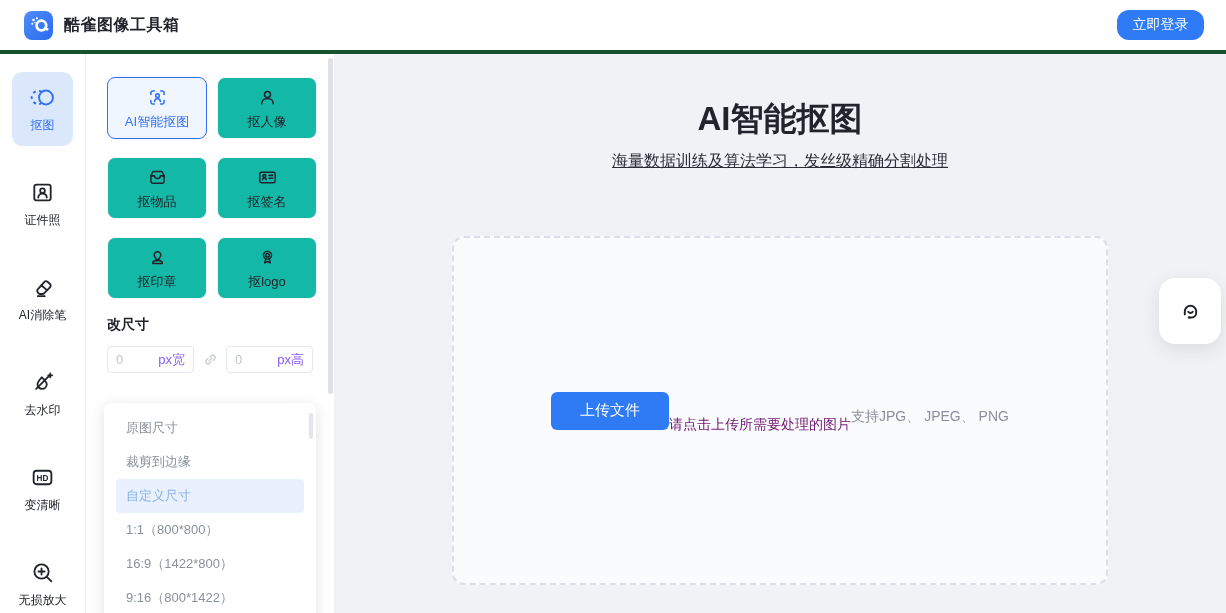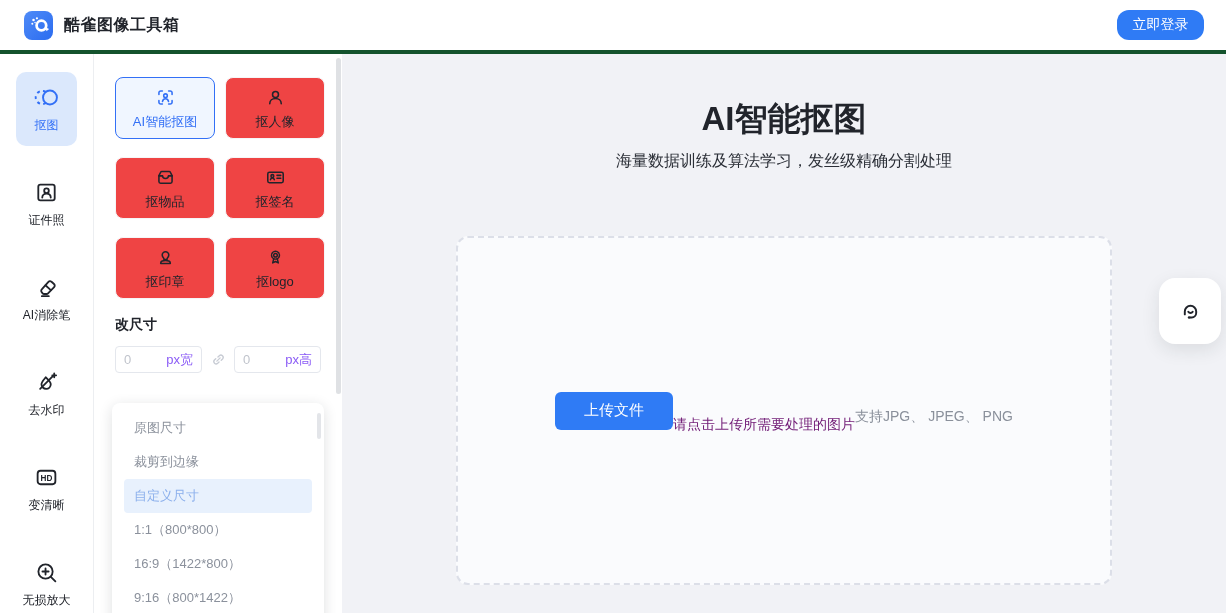--- a/index.html
+++ b/index.html
@@ -10,50 +10,50 @@
   
   .header { height:54px; background:#fff; border-bottom:4px solid #14532d; display:flex; align-items:center; padding:0 22px 0 24px; position:relative; z-index:5; }
   .logo-box { width:29px; height:29px; border-radius:8px; background:linear-gradient(135deg,#4f8bf7,#2b6cf0); display:flex; align-items:center; justify-content:center; }
   .app-title { margin-left:11px; font-size:16px; font-weight:600; color:#21242b; letter-spacing:.5px; }
   .login-btn { margin-left:auto; width:87px; height:30px; border:none; border-radius:12px; background:#2f7bf5; color:#fff; font-size:14px; font-family:inherit; cursor:pointer; }
 
   
   .app-body { display:flex; height:559px; }
 
   
-  .sidebar { width:94px; background:#fff; border-right:1px solid #eceef1; padding-top:18px; flex-shrink:0; }
+  .sidebar { width:86px; background:#fff; border-right:1px solid #eceef1; padding-top:18px; flex-shrink:0; }
   .side-item { width:61px; height:74px; margin:0 auto 21px; border-radius:10px; display:flex; flex-direction:column; align-items:center; justify-content:center; gap:6px; cursor:pointer; color:#21242b; }
   .side-item .s-label { font-size:12px; }
   .side-item.active { background:#dbe8fc; color:#3370f6; }
 
   
   .panel { width:248px; background:#fff; flex-shrink:0; position:relative; padding:14px 0 0 21px; }
   .panel-heading { font-size:14px; font-weight:700; color:#21242b; }
   .type-grid { width:210px; margin-top:9px; display:grid; grid-template-columns:100px 100px; gap:18px 10px; }
-  .type-btn { height:62px; border-radius:8px; background:#ef4444; border:1.5px solid #f5f6f8; display:flex; flex-direction:column; align-items:center; justify-content:center; gap:4px; font-size:13px; color:#21242b; cursor:pointer; font-family:inherit; }
+  .type-btn { height:62px; border-radius:8px; background:#14b8a6; border:1.5px solid #f5f6f8; display:flex; flex-direction:column; align-items:center; justify-content:center; gap:4px; font-size:13px; color:#21242b; cursor:pointer; font-family:inherit; }
   .type-btn.active { background:#f0f6ff; border-color:#3370f6; color:#3370f6; }
   .resize-heading { margin-top:17px; font-size:14px; font-weight:700; color:#21242b; }
   .resize-row { margin-top:12px; display:flex; align-items:center; width:206px; }
   .size-input { width:87px; height:27px; border:1px solid #e4e7ed; border-radius:4px; background:#fff; display:flex; align-items:center; padding:0 8px; }
   .size-input input { width:34px; border:none; outline:none; font-size:13px; color:#333; font-family:inherit; background:transparent; }
   .size-input input::placeholder { color:#c0c4cc; }
   .size-input .suffix { margin-left:auto; font-size:13px; color:#8b5cf6; white-space:nowrap; }
   .link-wrap { width:32px; display:flex; justify-content:center; color:#c8ccd4; }
 
   
   .size-dropdown { position:absolute; left:18px; top:349px; width:212px; height:250px; background:#fff; border-radius:8px; box-shadow:0 3px 14px rgba(31,35,41,.14); padding:8px 12px; z-index:4; }
   .size-option { height:34px; line-height:34px; padding:0 10px; font-size:13px; color:#8b919c; border-radius:4px; cursor:pointer; white-space:nowrap; }
   .size-option.active { background:#e8f1fd; color:#8cb0ec; }
   .dd-scrollthumb { position:absolute; right:3px; top:10px; width:4px; height:26px; border-radius:2px; background:#e3e5e9; }
   .panel-scrollbar { position:absolute; right:1px; top:4px; width:5px; height:336px; border-radius:3px; background:#dfe1e4; }
 
   
   .main { flex:1; background:#f1f2f6; text-align:center; position:relative; }
   .main-title { padding-top:43px; font-size:33px; font-weight:600; color:#21242b; }
-  .main-subtitle { margin-top:9px; font-size:16px; color:#2a2e36; }
+  .main-subtitle { margin-top:9px; font-size:16px; color:#2a2e36;text-decoration:underline; }
   .upload-box { width:656px; height:349px; margin:64px auto 0; border:2px dashed #dcdfe8; border-radius:12px; background:#fafbfd; display:flex; align-items:center; justify-content:center; }
   .upload-btn { width:118px; height:38px; border:none; border-radius:6px; background:#2f7bf5; color:#fff; font-size:15px; font-family:inherit; cursor:pointer; }
   .upload-hint { margin-top:28px; font-size:14px; color:#701a75; }
   .upload-formats { margin-top:13px; font-size:14px; color:#8a909b; }
 
   
   .float-btn { position:absolute; left:1159px; top:278px; width:62px; height:66px; background:#fff; border-radius:16px; box-shadow:0 6px 18px rgba(31,35,41,.10); display:flex; align-items:center; justify-content:center; cursor:pointer; z-index:6; color:#21242b; }
 </style>
 </head>
 <body>

